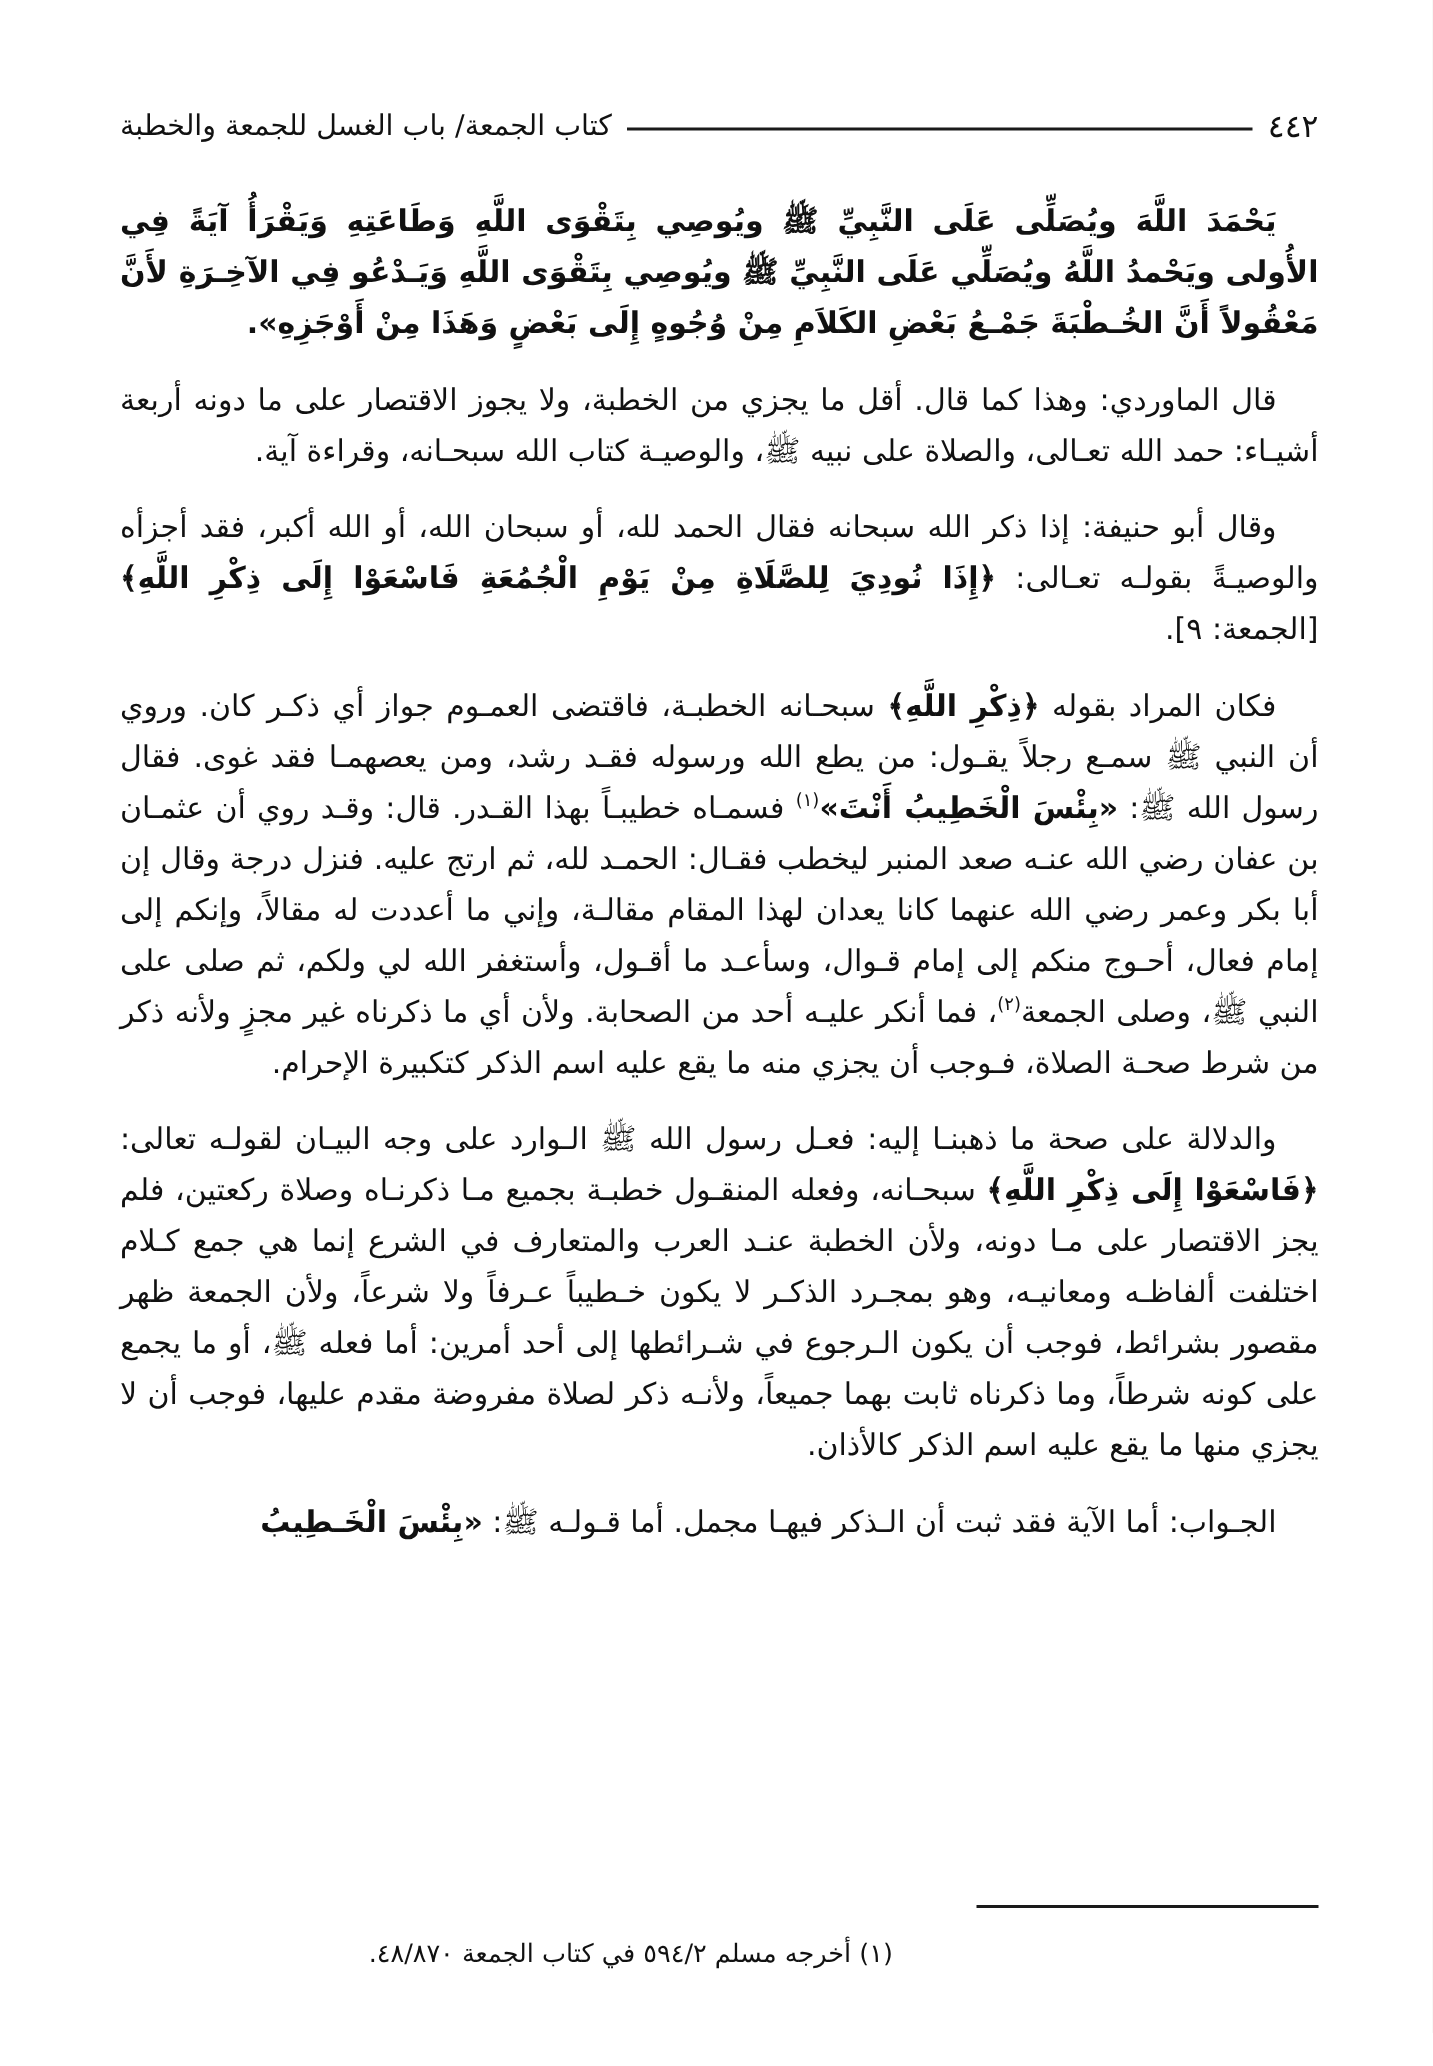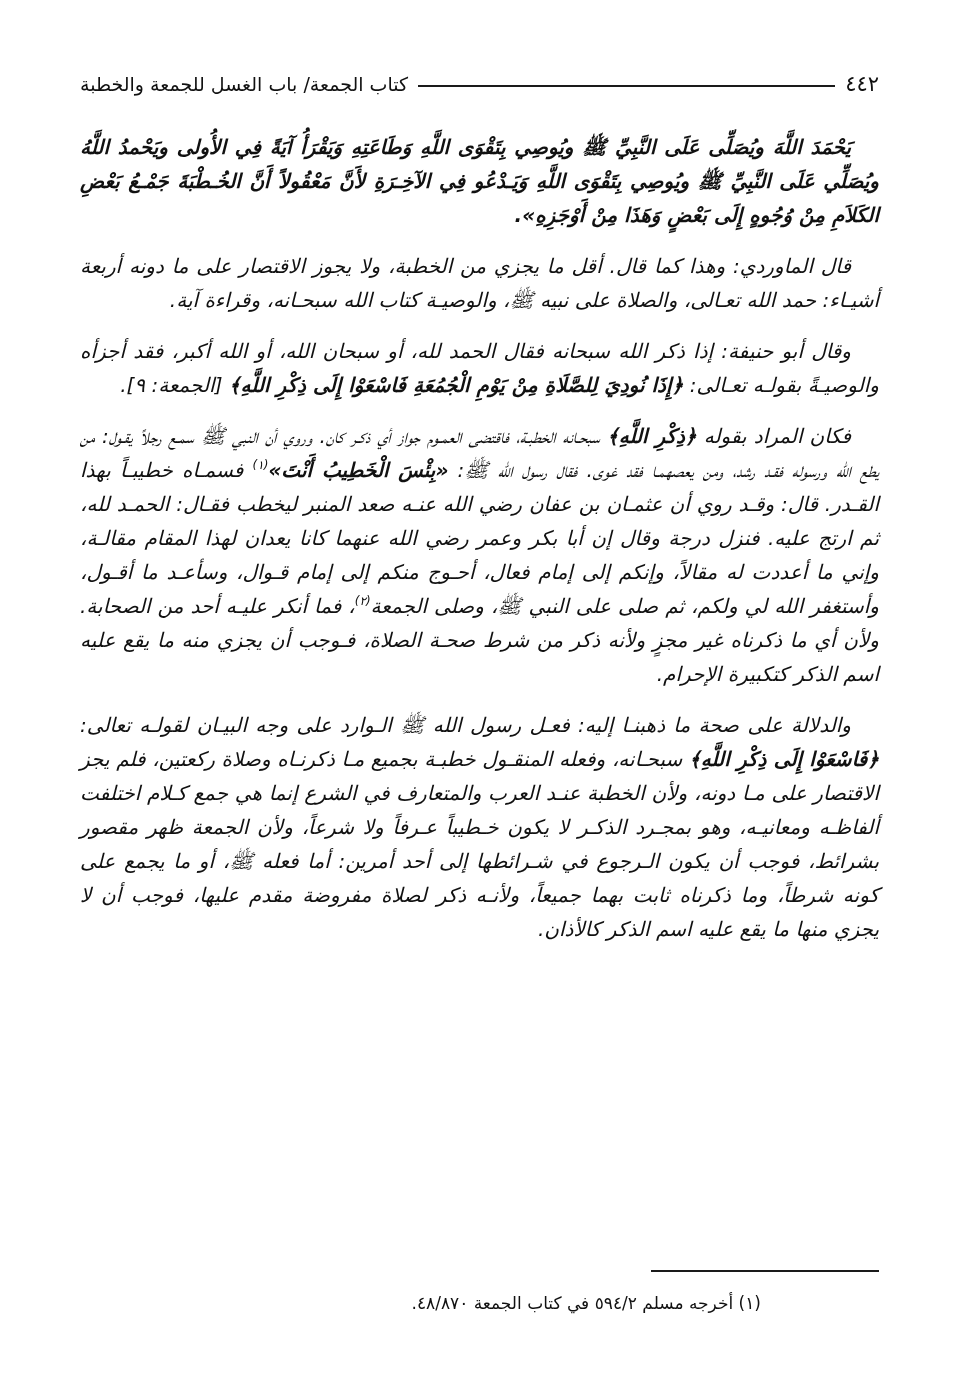--- a/index.html
+++ b/index.html
@@ -43,21 +43,20 @@
   .header-title {
     font-weight: normal;
     font-size: 19px;
     white-space: nowrap;
   }
   
   .body-text {
     font-size: 20px;
     line-height: 1.7;
     text-align: justify;
-    font-style: italic;
   }
   .body-text p {
     margin: 0 0 17px 0;
     text-indent: 28px;
   }
   .body-text p:last-child { margin-bottom: 0; }
   .bold { font-weight: bold; }
   .fn-ref {
     font-size: 12px;
     vertical-align: super;
@@ -70,40 +69,41 @@
   }
   .footnote-rule {
     width: 228px;
     border-top: 2px solid #1a1a1a;
     margin-bottom: 16px;
   }
   .footnote {
     font-size: 17px;
     line-height: 1.85;
     padding-right: 118px;
-    text-align: right;
+    text-align: center;
   }
 </style>
 </head>
 <body>
 
 <div class="page">
 
   <header class="page-header">
     <span class="page-number">٤٤٢</span>
     <span class="header-rule"></span>
     <span class="header-title">كتاب الجمعة/ باب الغسل للجمعة والخطبة</span>
   </header>
 
   <main class="body-text">
     <p><span class="bold">يَحْمَدَ اللَّهَ ويُصَلِّى عَلَى النَّبِيِّ ﷺ ويُوصِي بِتَقْوَى اللَّهِ وَطَاعَتِهِ وَيَقْرَأُ آيَةً فِي الأُولى ويَحْمدُ اللَّهُ ويُصَلِّي عَلَى النَّبِيِّ ﷺ ويُوصِي بِتَقْوَى اللَّهِ وَيَـدْعُو فِي الآخِـرَةِ لأَنَّ مَعْقُولاً أَنَّ الخُـطْبَةَ جَمْـعُ بَعْضِ الكَلاَمِ مِنْ وُجُوهٍ إِلَى بَعْضٍ وَهَذَا مِنْ أَوْجَزِهِ».</span></p>
     <p><span>قال الماوردي: وهذا كما قال. أقل ما يجزي من الخطبة، ولا يجوز الاقتصار على ما دونه أربعة أشيـاء: حمد الله تعـالى، والصلاة على نبيه ﷺ، والوصيـة كتاب الله سبحـانه، وقراءة آية.</span></p>
     <p><span>وقال أبو حنيفة: إذا ذكر الله سبحانه فقال الحمد لله، أو سبحان الله، أو الله أكبر، فقد أجزأه والوصيـةً بقولـه تعـالى: </span><span class="bold">﴿إِذَا نُودِيَ لِلصَّلَاةِ مِنْ يَوْمِ الْجُمُعَةِ فَاسْعَوْا إِلَى ذِكْرِ اللَّهِ﴾</span><span> [الجمعة: ٩].</span></p>
     <p><span>فكان المراد بقوله </span><span class="bold">﴿ذِكْرِ اللَّهِ﴾</span><span> سبحـانه الخطبـة، فاقتضى العمـوم جواز أي ذكـر كان. وروي أن النبي ﷺ سمـع رجلاً يقـول: من يطع الله ورسوله فقـد رشد، ومن يعصهمـا فقد غوى. فقال رسول الله ﷺ: </span><span class="bold">«بِئْسَ الْخَطِيبُ أَنْتَ»</span><span class="fn-ref">(١)</span><span> فسمـاه خطيبـاً بهذا القـدر. قال: وقـد روي أن عثمـان بن عفان رضي الله عنـه صعد المنبر ليخطب فقـال: الحمـد لله، ثم ارتج عليه. فنزل درجة وقال إن أبا بكر وعمر رضي الله عنهما كانا يعدان لهذا المقام مقالـة، وإني ما أعددت له مقالاً، وإنكم إلى إمام فعال، أحـوج منكم إلى إمام قـوال، وسأعـد ما أقـول، وأستغفر الله لي ولكم، ثم صلى على النبي ﷺ، وصلى الجمعة</span><span class="fn-ref">(٢)</span><span>، فما أنكر عليـه أحد من الصحابة. ولأن أي ما ذكرناه غير مجزٍ ولأنه ذكر من شرط صحـة الصلاة، فـوجب أن يجزي منه ما يقع عليه اسم الذكر كتكبيرة الإحرام.</span></p>
     <p><span>والدلالة على صحة ما ذهبنـا إليه: فعـل رسول الله ﷺ الـوارد على وجه البيـان لقولـه تعالى: </span><span class="bold">﴿فَاسْعَوْا إِلَى ذِكْرِ اللَّهِ﴾</span><span> سبحـانه، وفعله المنقـول خطبـة بجميع مـا ذكرنـاه وصلاة ركعتين، فلم يجز الاقتصار على مـا دونه، ولأن الخطبة عنـد العرب والمتعارف في الشرع إنما هي جمع كـلام اختلفت ألفاظـه ومعانيـه، وهو بمجـرد الذكـر لا يكون خـطيباً عـرفاً ولا شرعاً، ولأن الجمعة ظهر مقصور بشرائط، فوجب أن يكون الـرجوع في شـرائطها إلى أحد أمرين: أما فعله ﷺ، أو ما يجمع على كونه شرطاً، وما ذكرناه ثابت بهما جميعاً، ولأنـه ذكر لصلاة مفروضة مقدم عليها، فوجب أن لا يجزي منها ما يقع عليه اسم الذكر كالأذان.</span></p>
+    <p><span>الجـواب: أما الآية فقد ثبت أن الـذكر فيهـا مجمل. أما قـولـه ﷺ: </span><span class="bold">«بِئْسَ الْخَـطِيبُ</span></p>
   </main>
 
   <footer class="page-footer">
     <div class="footnote-rule"></div>
     <div class="footnote">(١) أخرجه مسلم ٥٩٤/٢ في كتاب الجمعة ٤٨/٨٧٠.</div>
   </footer>
 
 </div>
 
 </body></html>

